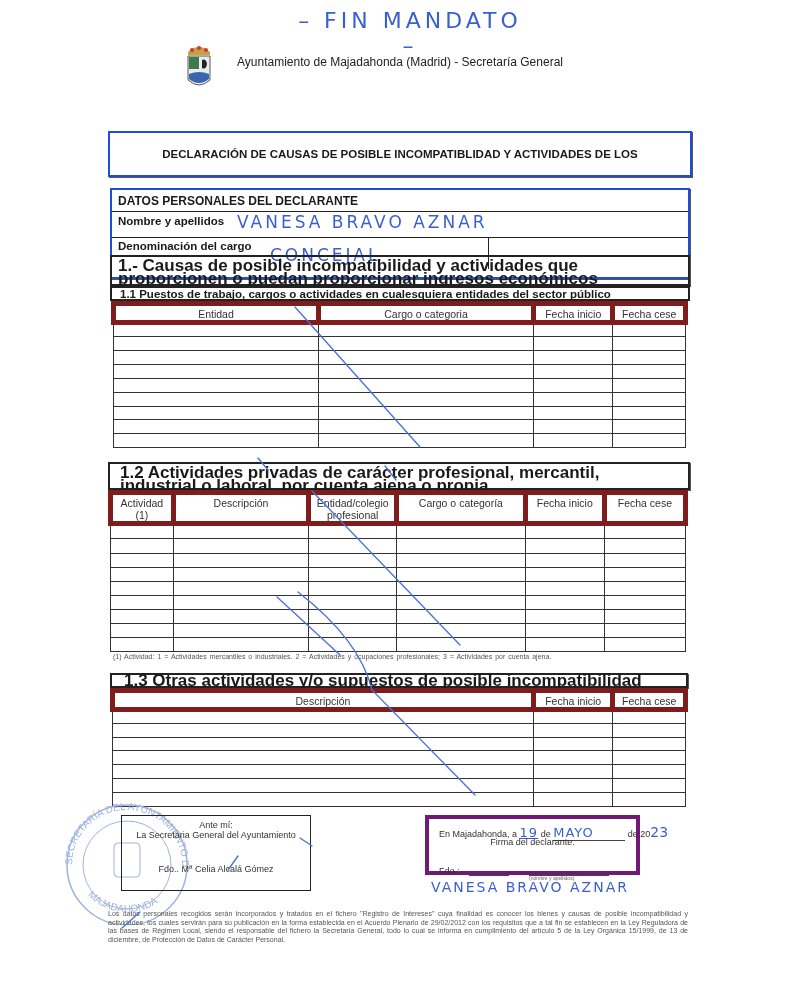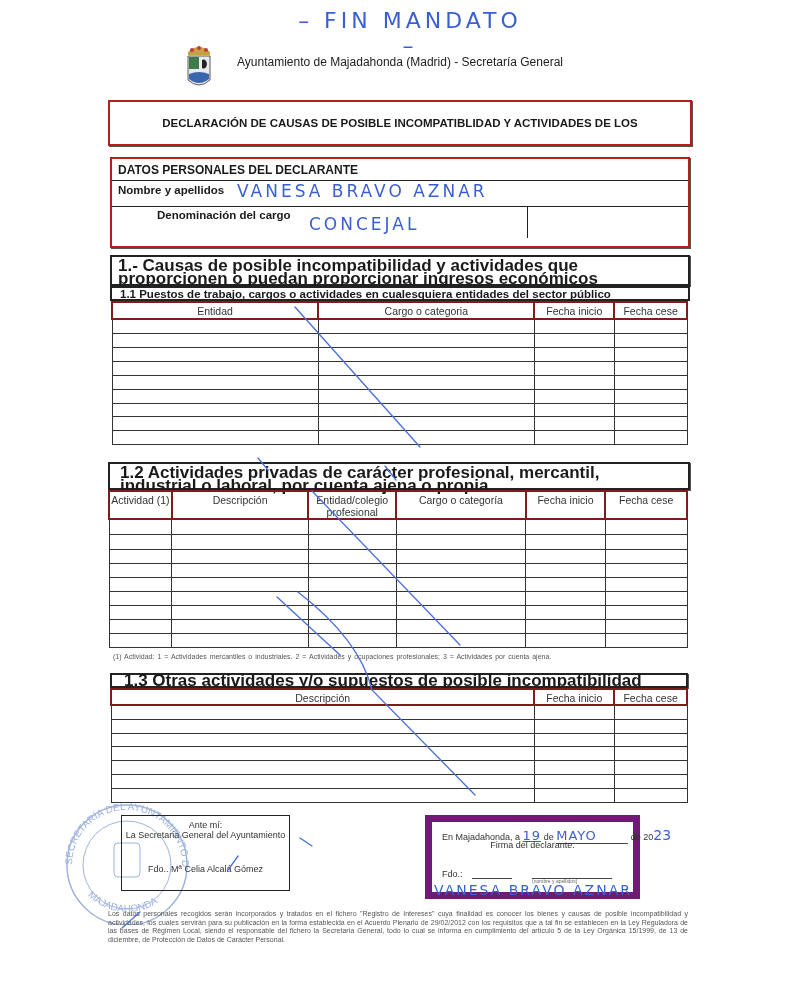--- a/index.html
+++ b/index.html
@@ -6,46 +6,46 @@
   html, body { width: 792px; height: 1000px; background: #ffffff; overflow: hidden; }
   body { position: relative; font-family: "Liberation Sans", sans-serif; color: #1a1a1a; }
 
   .hand { font-family: "DejaVu Sans", sans-serif; color: #3a5fd0; letter-spacing: 3px; font-weight: normal; }
 
   #annotation { position: absolute; left: 290px; top: 8px; width: 240px; text-align: center; font-size: 22px; letter-spacing: 4px; }
 
   #logo { position: absolute; left: 184px; top: 42px; width: 30px; height: 50px; }
   #letterhead { position: absolute; left: 215px; top: 55px; width: 370px; text-align: center; font-size: 12px; line-height: 15px; color: #222; }
 
-  .box { position: absolute; border: 2px solid #b91c1c; box-shadow: 1px 1px 0 #555; }
+  .box { position: absolute; border: 2px solid #1d4ed8; box-shadow: 1px 1px 0 #555; margin-top: 31px; }
 
   #title-box { left: 108px; top: 100px; width: 584px; height: 46px; display: flex; flex-direction: column; justify-content: center; align-items: center; font-weight: bold; font-size: 11.5px; line-height: 15px; text-align: center; }
 
   #personal { left: 110px; top: 157px; width: 580px; height: 91px; }
   #personal .row { border-bottom: 1.5px solid #222; position: relative; }
   #personal .r1 { height: 22px; font-weight: bold; font-size: 12px; padding: 4px 6px; }
   #personal .r2 { height: 26px; font-weight: bold; font-size: 11.5px; padding: 3px 6px; display: flex; align-items: flex-start; }
-  #personal .r3 { height: 31px; border-bottom: none; display: flex; padding-left: 39px; }
+  #personal .r3 { height: 31px; border-bottom: none; display: flex; }
   #personal .r3 .cell-a { width: 377px; border-right: 1.5px solid #222; padding: 2px 6px; font-weight: bold; font-size: 11.5px; position: relative; }
   #personal .r3 .cell-b { flex: 1; padding: 2px 4px; font-weight: bold; font-size: 11.5px; position: relative; }
   .hand-value { position: absolute; font-size: 17px; }
 
   .section-head { position: absolute; border: 2px solid #222; font-weight: bold; font-size: 17px; line-height: 13px; padding: 2px 6px; box-shadow: 1px 1px 0 #555; }
 
   table.grid { position: absolute; border-collapse: collapse; font-size: 10.5px; color: #333; }
-  table.grid th { font-weight: normal; text-align: center; vertical-align: top; padding-top: 2px; border: 2px solid #7f1d1d; line-height: 12px; }
+  table.grid th { font-weight: normal; text-align: center; vertical-align: top; padding-top: 2px; border: 5px solid #7f1d1d; line-height: 12px; }
   table.grid td { border: 1px solid #333; }
 
   #footnote { position: absolute; left: 113px; top: 653px; font-size: 7px; color: #555; word-spacing: 1px; }
 
-  #sig-left { position: absolute; left: 121px; top: 815px; width: 169px; height: 76px; border: 1px solid #222; text-align: center; font-size: 9px; color: #333; }
+  #sig-left { position: absolute; left: 121px; top: 815px; width: 190px; height: 76px; border: 1px solid #222; text-align: center; font-size: 9px; color: #333; }
   #sig-left .l1 { margin-top: 4px; }
   #sig-left .fdo { position: absolute; left: 0; right: 0; bottom: 16px; }
 
-  #sig-right { position: absolute; left: 425px; top: 815px; width: 215px; height: 84px; border: 7px solid #701a75; font-size: 9px; color: #333; }
+  #sig-right { position: absolute; left: 425px; top: 815px; width: 215px; height: 60px; border: 4px solid #701a75; font-size: 9px; color: #333; }
   #sig-right .dateline { position: absolute; left: 10px; top: 5px; white-space: nowrap; }
   #sig-right .firma { position: absolute; left: 0; right: 0; top: 18px; text-align: center; }
   #sig-right .fdo { position: absolute; left: 10px; top: 47px; }
   #sig-right .line1 { position: absolute; left: 40px; top: 56px; width: 40px; border-top: 1px solid #444; }
   #sig-right .line2 { position: absolute; left: 100px; top: 56px; width: 80px; border-top: 1px solid #444; }
   #sig-right .small { position: absolute; left: 100px; top: 56px; font-size: 5px; color: #666; }
 
   #privacy { position: absolute; left: 108px; top: 910px; width: 580px; font-size: 7px; line-height: 8.5px; color: #555; text-align: justify; }
 
   #stamp { position: absolute; left: 52px; top: 795px; width: 150px; height: 130px; }

